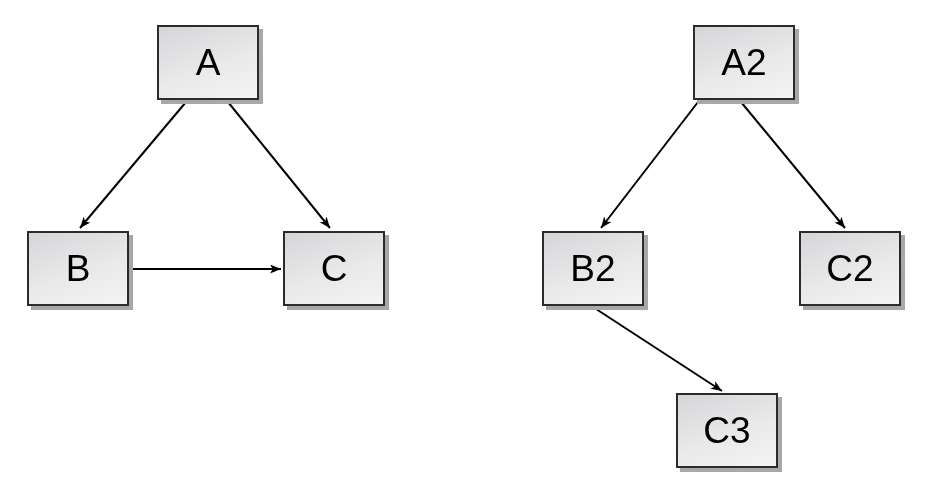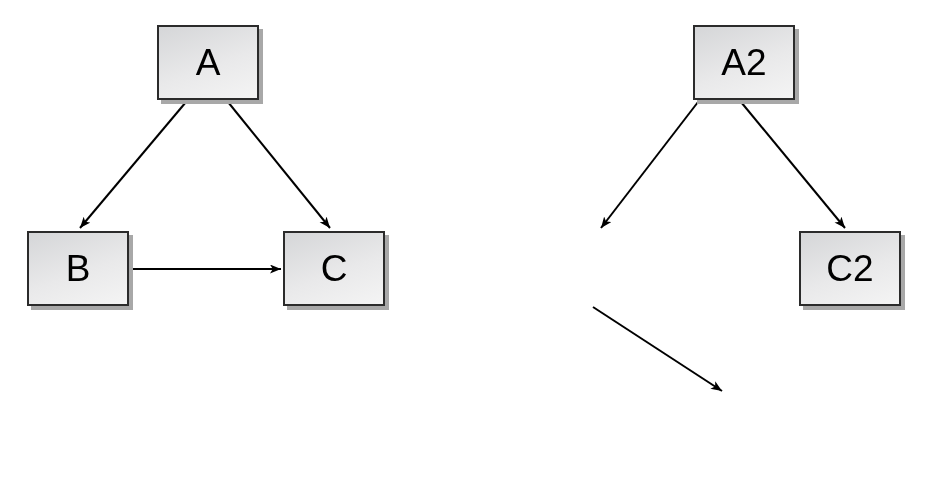--- a/index.html
+++ b/index.html
@@ -78,17 +78,23 @@
   <div class="node pos-B">
     <span class="node-label">B</span>
   </div>
   <div class="node pos-C">
     <span class="node-label">C</span>
   </div>
 
   <div class="node pos-A2">
     <span class="node-label">A2</span>
   </div>
+  <div class="node pos-B2">
+    <span class="node-label">B2</span>
+  </div>
   <div class="node pos-C2">
     <span class="node-label">C2</span>
+  </div>
+  <div class="node pos-C3">
+    <span class="node-label">C3</span>
   </div>
 
 </div>
 
 </body></html>

